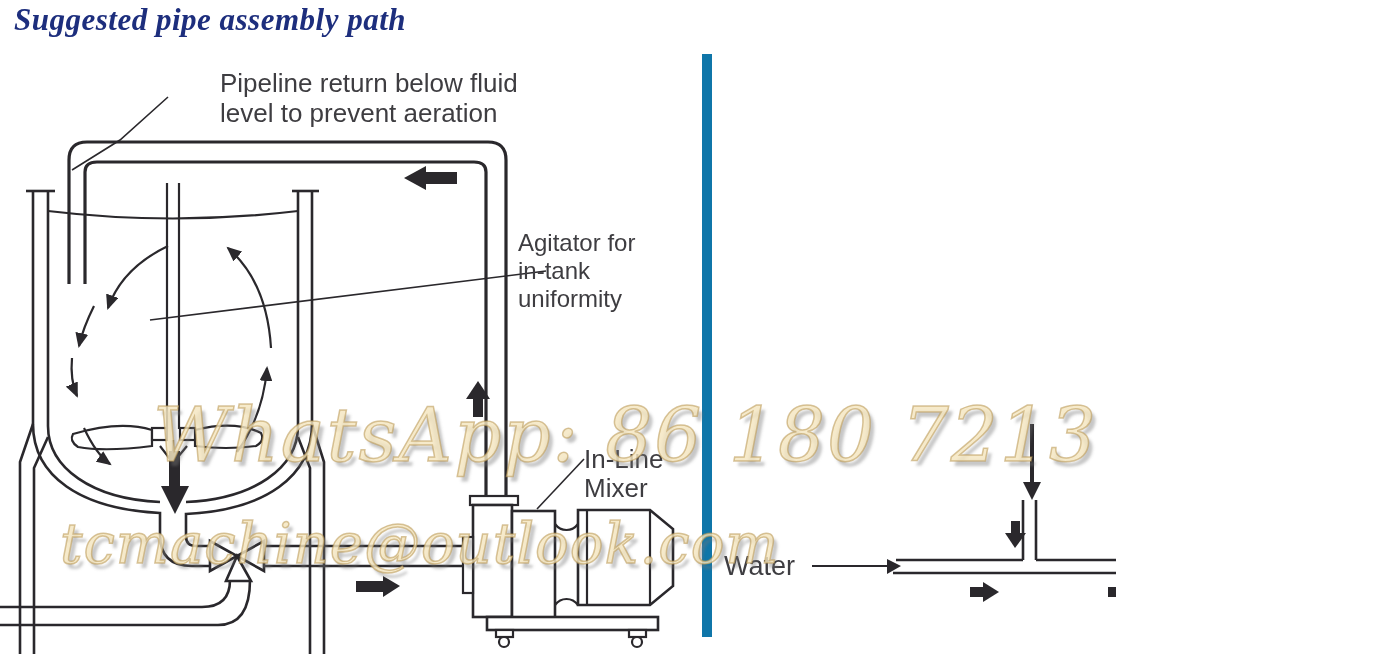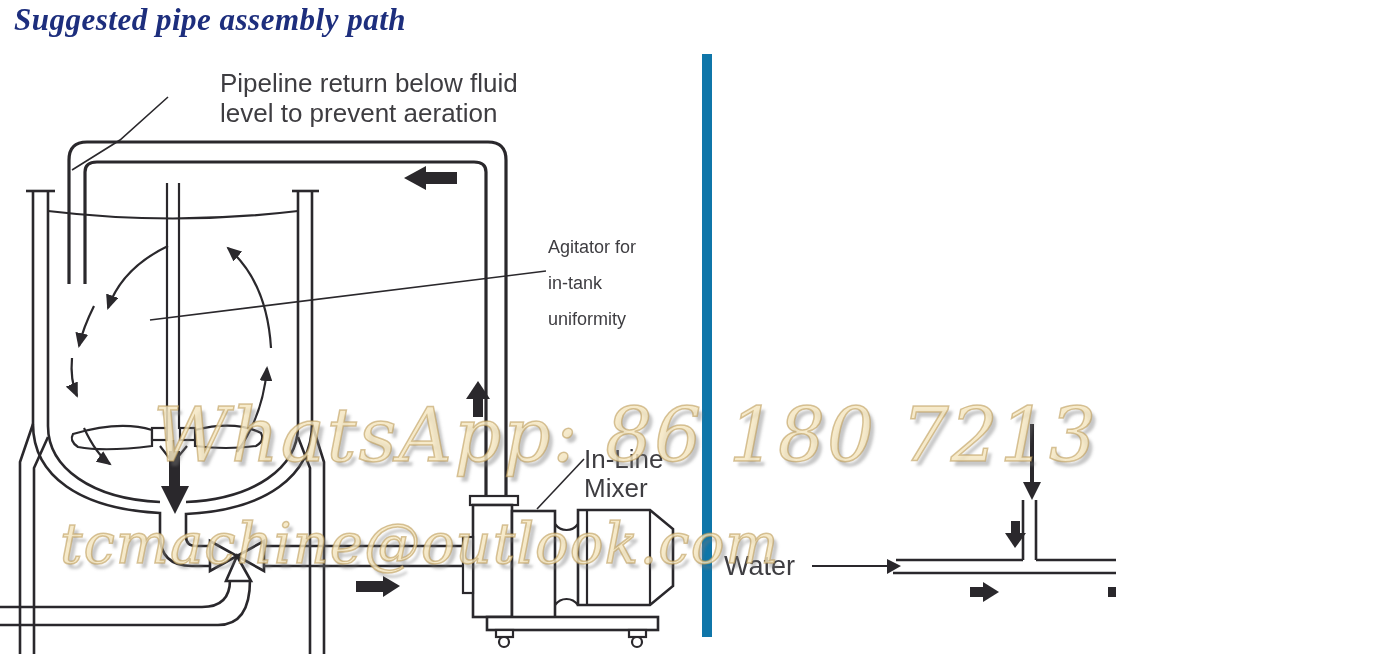--- a/index.html
+++ b/index.html
@@ -2,21 +2,21 @@
 <html style="--title: #1d2e7d; --divider: #0f76a9; --line: #2a282c; --label: #3e3d41;"><head>
 <meta charset="utf-8">
 <style>
   html,body{margin:0;padding:0;background:#fff;}
   .screen{position:relative;width:1116px;height:654px;background:#fff;overflow:hidden;
           font-family:"Liberation Sans",sans-serif;}
   .title{position:absolute;left:14px;top:2px;font-family:"Liberation Serif",serif;
          font-weight:bold;font-style:italic;font-size:31px;letter-spacing:.5px;color:var(--title);}
   .lbl{position:absolute;color:var(--label);white-space:pre-line;}
   .lbl.pipeline{left:172px;top:68px;font-size:26px;line-height:30px;margin-left:48px;}
-  .lbl.agitator{left:548px;top:229px;font-size:18px;line-height:36px;}
+  .lbl.agitator{left:518px;top:229px;font-size:24px;line-height:28px;}
   .lbl.mixer{left:584px;top:445px;font-size:26px;line-height:29px;}
   .lbl.tomato{left:712px;top:184px;width:456px;text-align:center;font-size:28px;line-height:37px;}
   .lbl.water{left:724px;top:551px;font-size:27px;}
   .lbl.product{left:1235px;top:339px;width:146px;text-align:center;font-size:27px;line-height:38px;font-family:Liberation Serif, serif;}
   .divider{position:absolute;left:702px;top:54px;width:10px;height:583px;background:var(--divider);}
   .wm{position:absolute;font-family:"DejaVu Serif","Liberation Serif",serif;font-style:italic;
       pointer-events:none;white-space:nowrap;color:rgba(244,229,192,0.82);
       -webkit-text-stroke:1.5px rgba(184,150,80,0.55);
       text-shadow:4px 5px 3px rgba(120,120,120,0.42);z-index:5;}
   .wm-phone{left:153px;top:392px;font-size:74px;letter-spacing:2px;}

